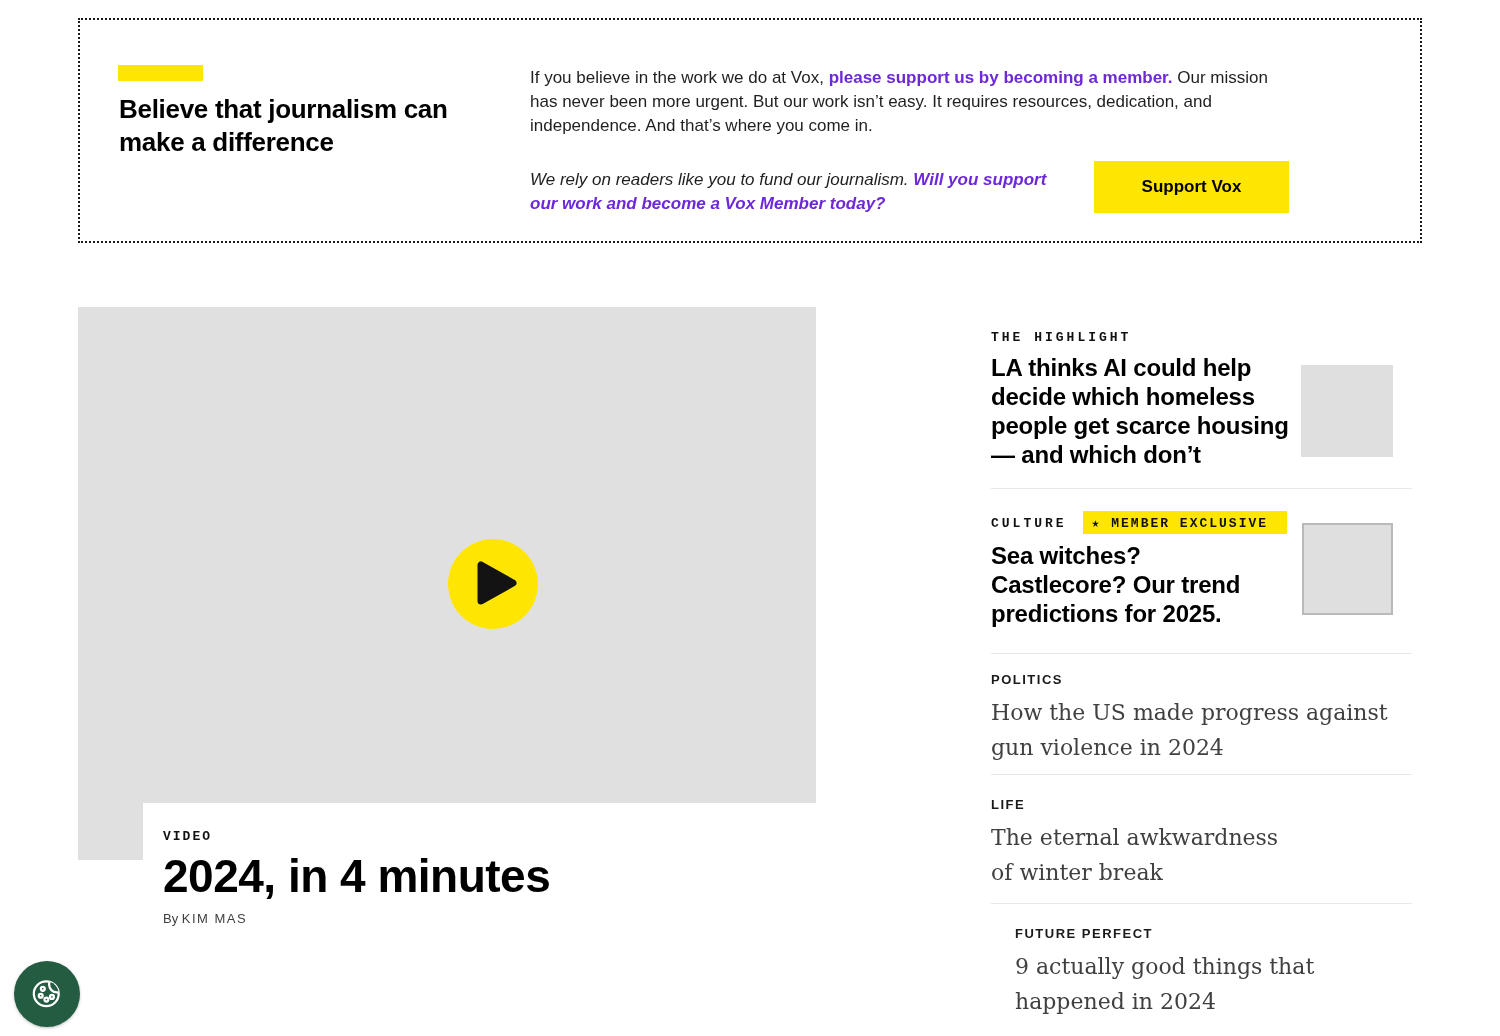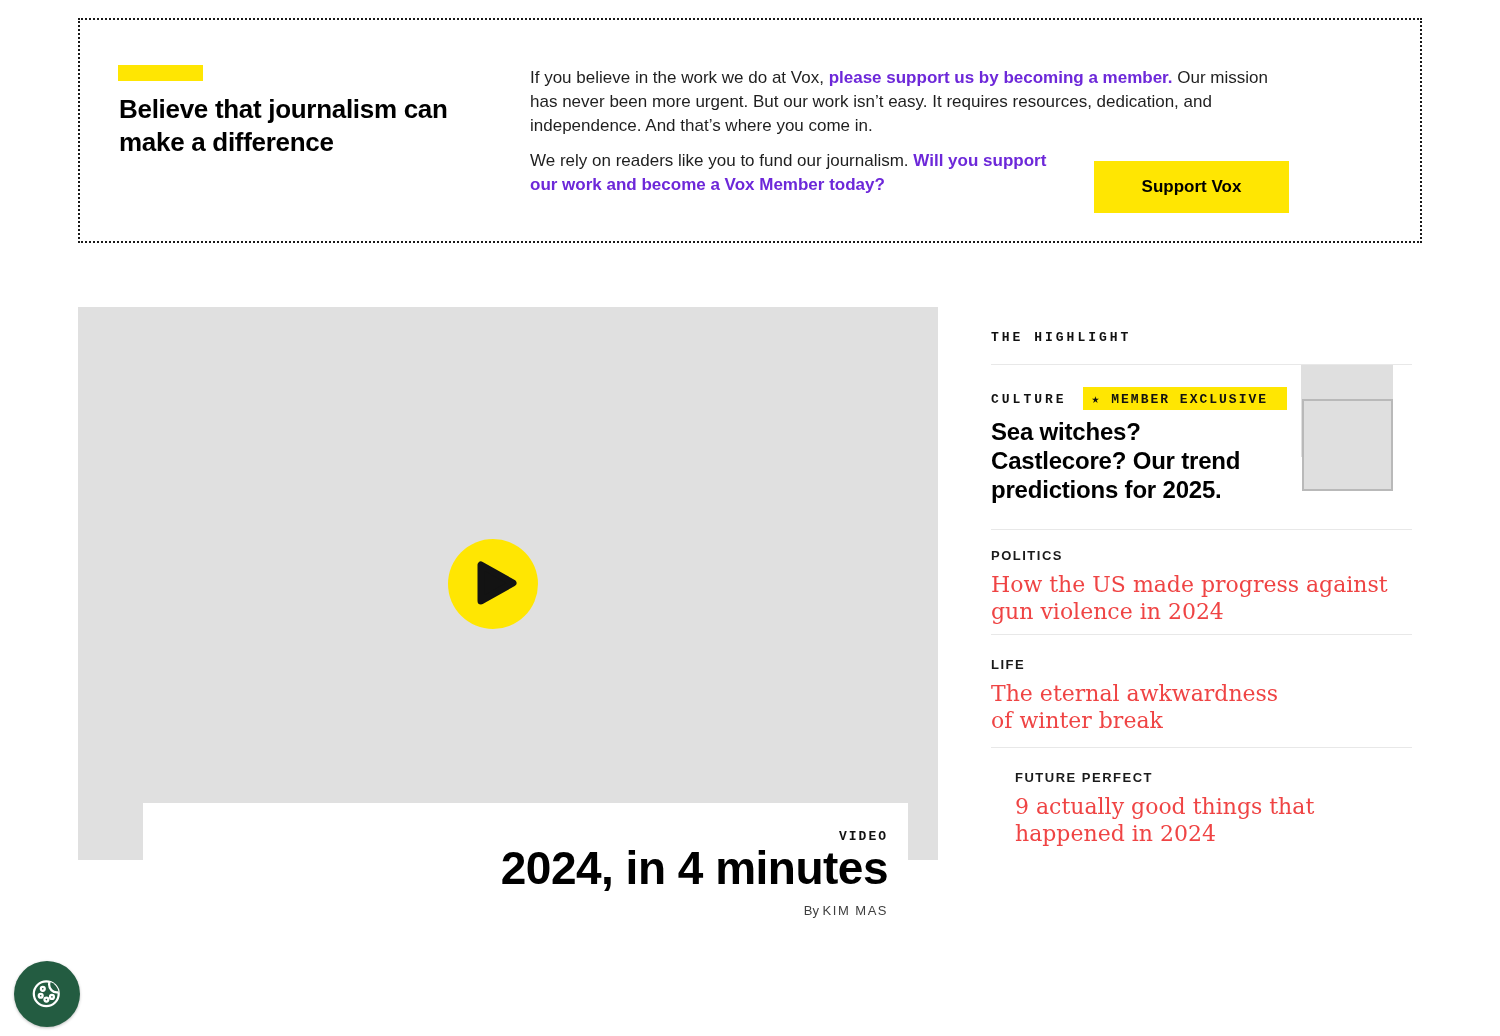--- a/index.html
+++ b/index.html
@@ -8,55 +8,55 @@
   #page { position:relative; width:1500px; height:1036px; background:#fff; overflow:hidden; }
 
   
   .banner { position:absolute; left:78px; top:18px; width:1344px; height:225px;
             border:2px dotted #1a1a1a; background:#fff; }
   .banner-accent { position:absolute; left:38px; top:45px; width:85px; height:16px; }
   .banner-heading { position:absolute; left:39px; top:73px; width:330px;
                     font-size:26px; line-height:33px; font-weight:bold; letter-spacing:-0.3px; color:#000; }
   .banner-p1 { position:absolute; left:450px; top:46px; width:762px;
                font-size:17px; line-height:24px; color:#1f1f1f; }
-  .banner-p2 { position:absolute; left:450px; top:129px; width:545px;
-               font-size:17px; line-height:24px; color:#1f1f1f; }
+  .banner-p2 { position:absolute; left:450px; top:148px; width:545px;
+               font-size:17px; line-height:24px; color:#1f1f1f;font-style:italic; }
   .banner-p1 b, .banner-p2 b { font-weight:bold; color:#6d28d9; }
   .support-btn { position:absolute; left:1014px; top:141px; width:195px; height:52px;
                  border:none; font-family:"Liberation Sans", sans-serif; font-size:17px; font-weight:bold;
                  color:#000; cursor:pointer; }
 
   
-  .video-box { position:absolute; left:78px; top:307px; width:860px; height:553px; background:#e0e0e0;text-align:right; }
+  .video-box { position:absolute; left:78px; top:307px; width:738px; height:553px; background:#e0e0e0; }
   .play-btn { position:absolute; left:370px; top:232px; width:90px; height:90px;
               border-radius:50%; border:none; cursor:pointer;
               display:flex; align-items:center; justify-content:center; }
   .video-card { position:absolute; left:65px; top:496px; width:765px; background:#fff;
                 padding:26px 20px 18px 20px; }
   .kicker { font-family:"Liberation Mono", monospace; font-size:13px; font-weight:bold;
             letter-spacing:2px; color:#111; }
   .video-title { font-size:46px; line-height:48px; font-weight:bold; letter-spacing:-0.5px;
-                 color:#000; cursor:pointer; }
+                 color:#000; margin-top:8px; cursor:pointer; }
   .video-subtitle { font-family:"DejaVu Serif", serif; font-size:25px; line-height:30px;
                     color:#222; margin-top:7px; }
   .byline { margin-top:11px; font-size:13px; color:#3f3f3f; }
   .byline .name { letter-spacing:1.5px; }
 
   
   .sidebar { position:absolute; left:991px; top:315px; width:421px; }
   .s-item { position:relative; border-bottom:1px solid #e8e8e8; }
   .s-item.last { border-bottom:none; }
   .cat-mono { font-family:"Liberation Mono", monospace; font-size:13px; font-weight:bold;
               letter-spacing:3px; color:#111; cursor:pointer; display:inline-block; }
   .cat-sans { font-size:13px; font-weight:bold; letter-spacing:1.5px; color:#1a1a1a;
               cursor:pointer; display:inline-block; }
   .title-sans { font-size:24px; line-height:29px; font-weight:bold; letter-spacing:-0.2px;
                 color:#000; cursor:pointer; }
-  .title-serif { font-family:"DejaVu Serif", serif; font-size:22px; line-height:27px;
-                 font-weight:normal; color:#ef4444; cursor:pointer; }
+  .title-serif { font-family:"DejaVu Serif", serif; font-size:22px; line-height:35px;
+                 font-weight:normal; color:#404040; cursor:pointer; }
   .thumb { position:absolute; right:19px; background:#dfdfdf; cursor:pointer; }
   .badge { font-family:"Liberation Mono", monospace; font-size:13px; font-weight:bold;
            letter-spacing:2px; color:#111; padding:4px 19px 3px 9px; margin-left:16px;
            display:inline-block; }
 
   .item-1 { padding:12px 0 19px 0; }
   .item-1 .title-sans { width:300px; margin-top:8px; }
   .item-1 .thumb { top:50px; width:92px; height:92px; }
 
   .item-2 { padding:22px 0 25px 0; }
@@ -103,20 +103,21 @@
       <div class="kicker">VIDEO</div>
       <h1 class="video-title">2024, in 4 minutes</h1>
       <div class="byline"><span>By </span><span class="name">KIM MAS</span></div>
     </div>
   </section>
 
   <aside class="sidebar">
 
     <article class="s-item item-1">
       <span class="cat-mono">THE HIGHLIGHT</span>
+      <h3 class="title-sans">LA thinks AI could help decide which homeless people get scarce housing — and which don’t</h3>
       <div class="thumb"></div>
     </article>
 
     <article class="s-item item-2">
       <span class="cat-mono">CULTURE</span><span class="badge" style="background: rgb(255, 230, 2);">★ MEMBER EXCLUSIVE</span>
       <h3 class="title-sans">Sea witches? Castlecore? Our trend predictions for 2025.</h3>
       <div class="thumb"></div>
     </article>
 
     <article class="s-item item-3">

